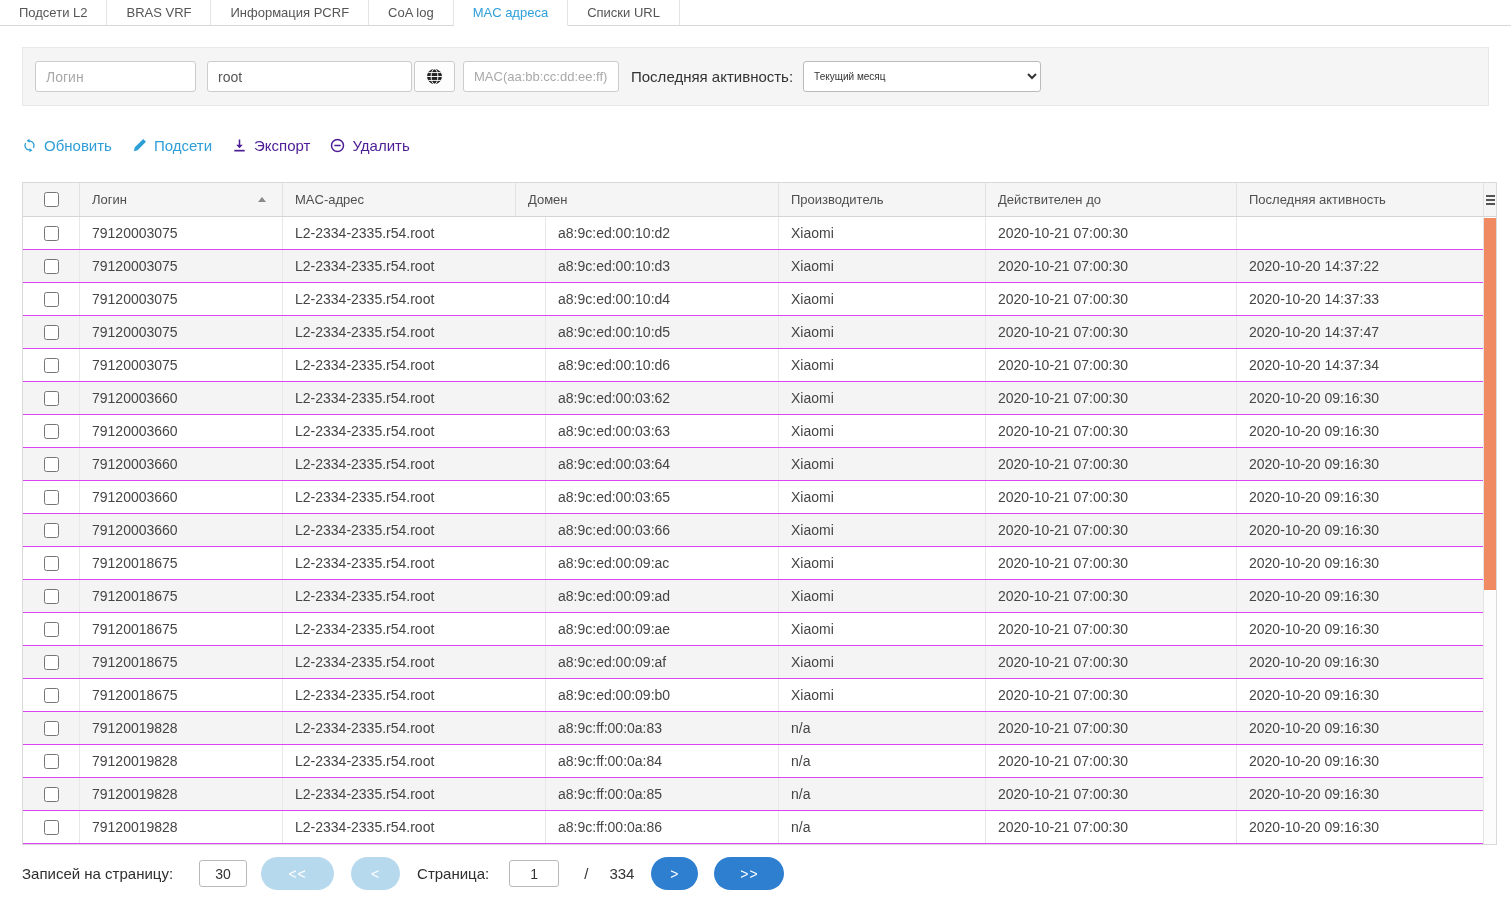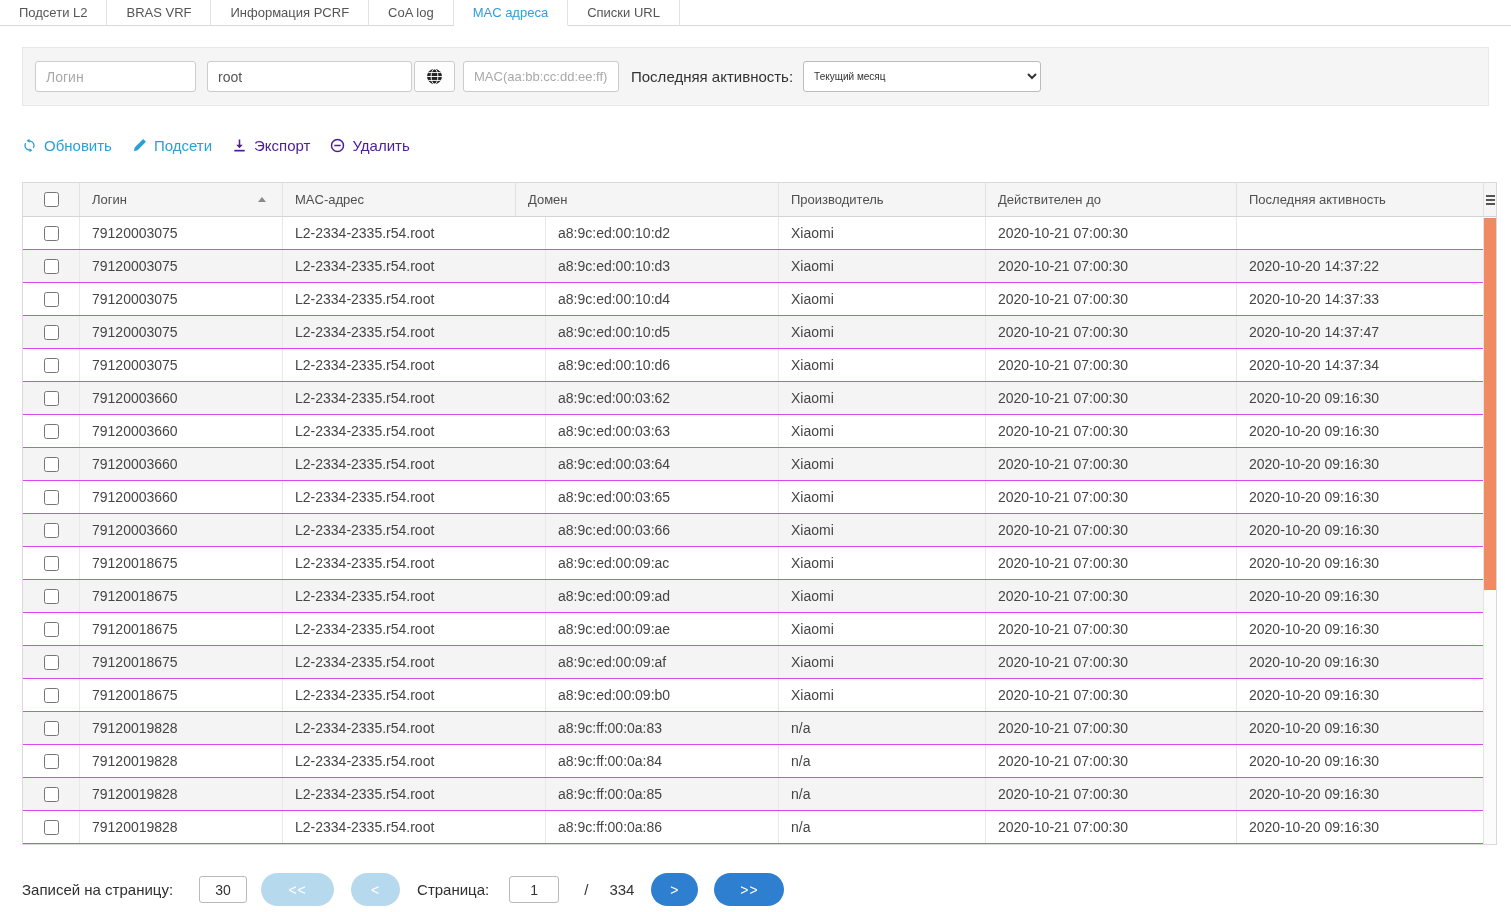--- a/index.html
+++ b/index.html
@@ -61,21 +61,21 @@
   .hcell.menu i { display: block; width: 9px; height: 2px; background: #555; }
   input[type="checkbox"] { width: 15px; height: 15px; cursor: pointer; }
   .caret { width: 0; height: 0; border-left: 4px solid transparent; border-right: 4px solid transparent;
     border-bottom: 5px solid #8a8a8a; margin-left: auto; margin-right: 16px; }
   .vscroll { position: absolute; top: 35px; right: 0; bottom: 0; width: 13px;
     background: #fcfcfc; border-left: 1px solid #e4e4e4; cursor: pointer; }
   .vscroll .thumb { position: absolute; top: 0; left: 0; right: 0; height: 372px;
     background: #f08a63; cursor: grab; }
 
   
-  .pager { margin: 28px 22px; display: flex; align-items: center; font-size: 15px; color: #2f2f2f; }
+  .pager { margin: 12px 22px; display: flex; align-items: center; font-size: 15px; color: #2f2f2f; }
   .num { height: 27px; border: 1px solid #b9b9b9; border-radius: 3px; text-align: center;
     font-size: 14px; color: #333; font-family: inherit; outline: none; }
   .num.pp { width: 48px; margin-left: 26px; }
   .num.pg { width: 50px; margin-left: 20px; }
   .btn { height: 33px; border: none; border-radius: 17px; color: #fff; font-size: 14px;
     display: inline-flex; align-items: center; justify-content: center;
     font-family: inherit; cursor: pointer; letter-spacing: 1px; }
   .btn.disabled { background: #b7d9ee; cursor: default; }
   .btn.enabled { background: #2e7fd0; }
   .btn.first { width: 73px; margin-left: 14px; }

